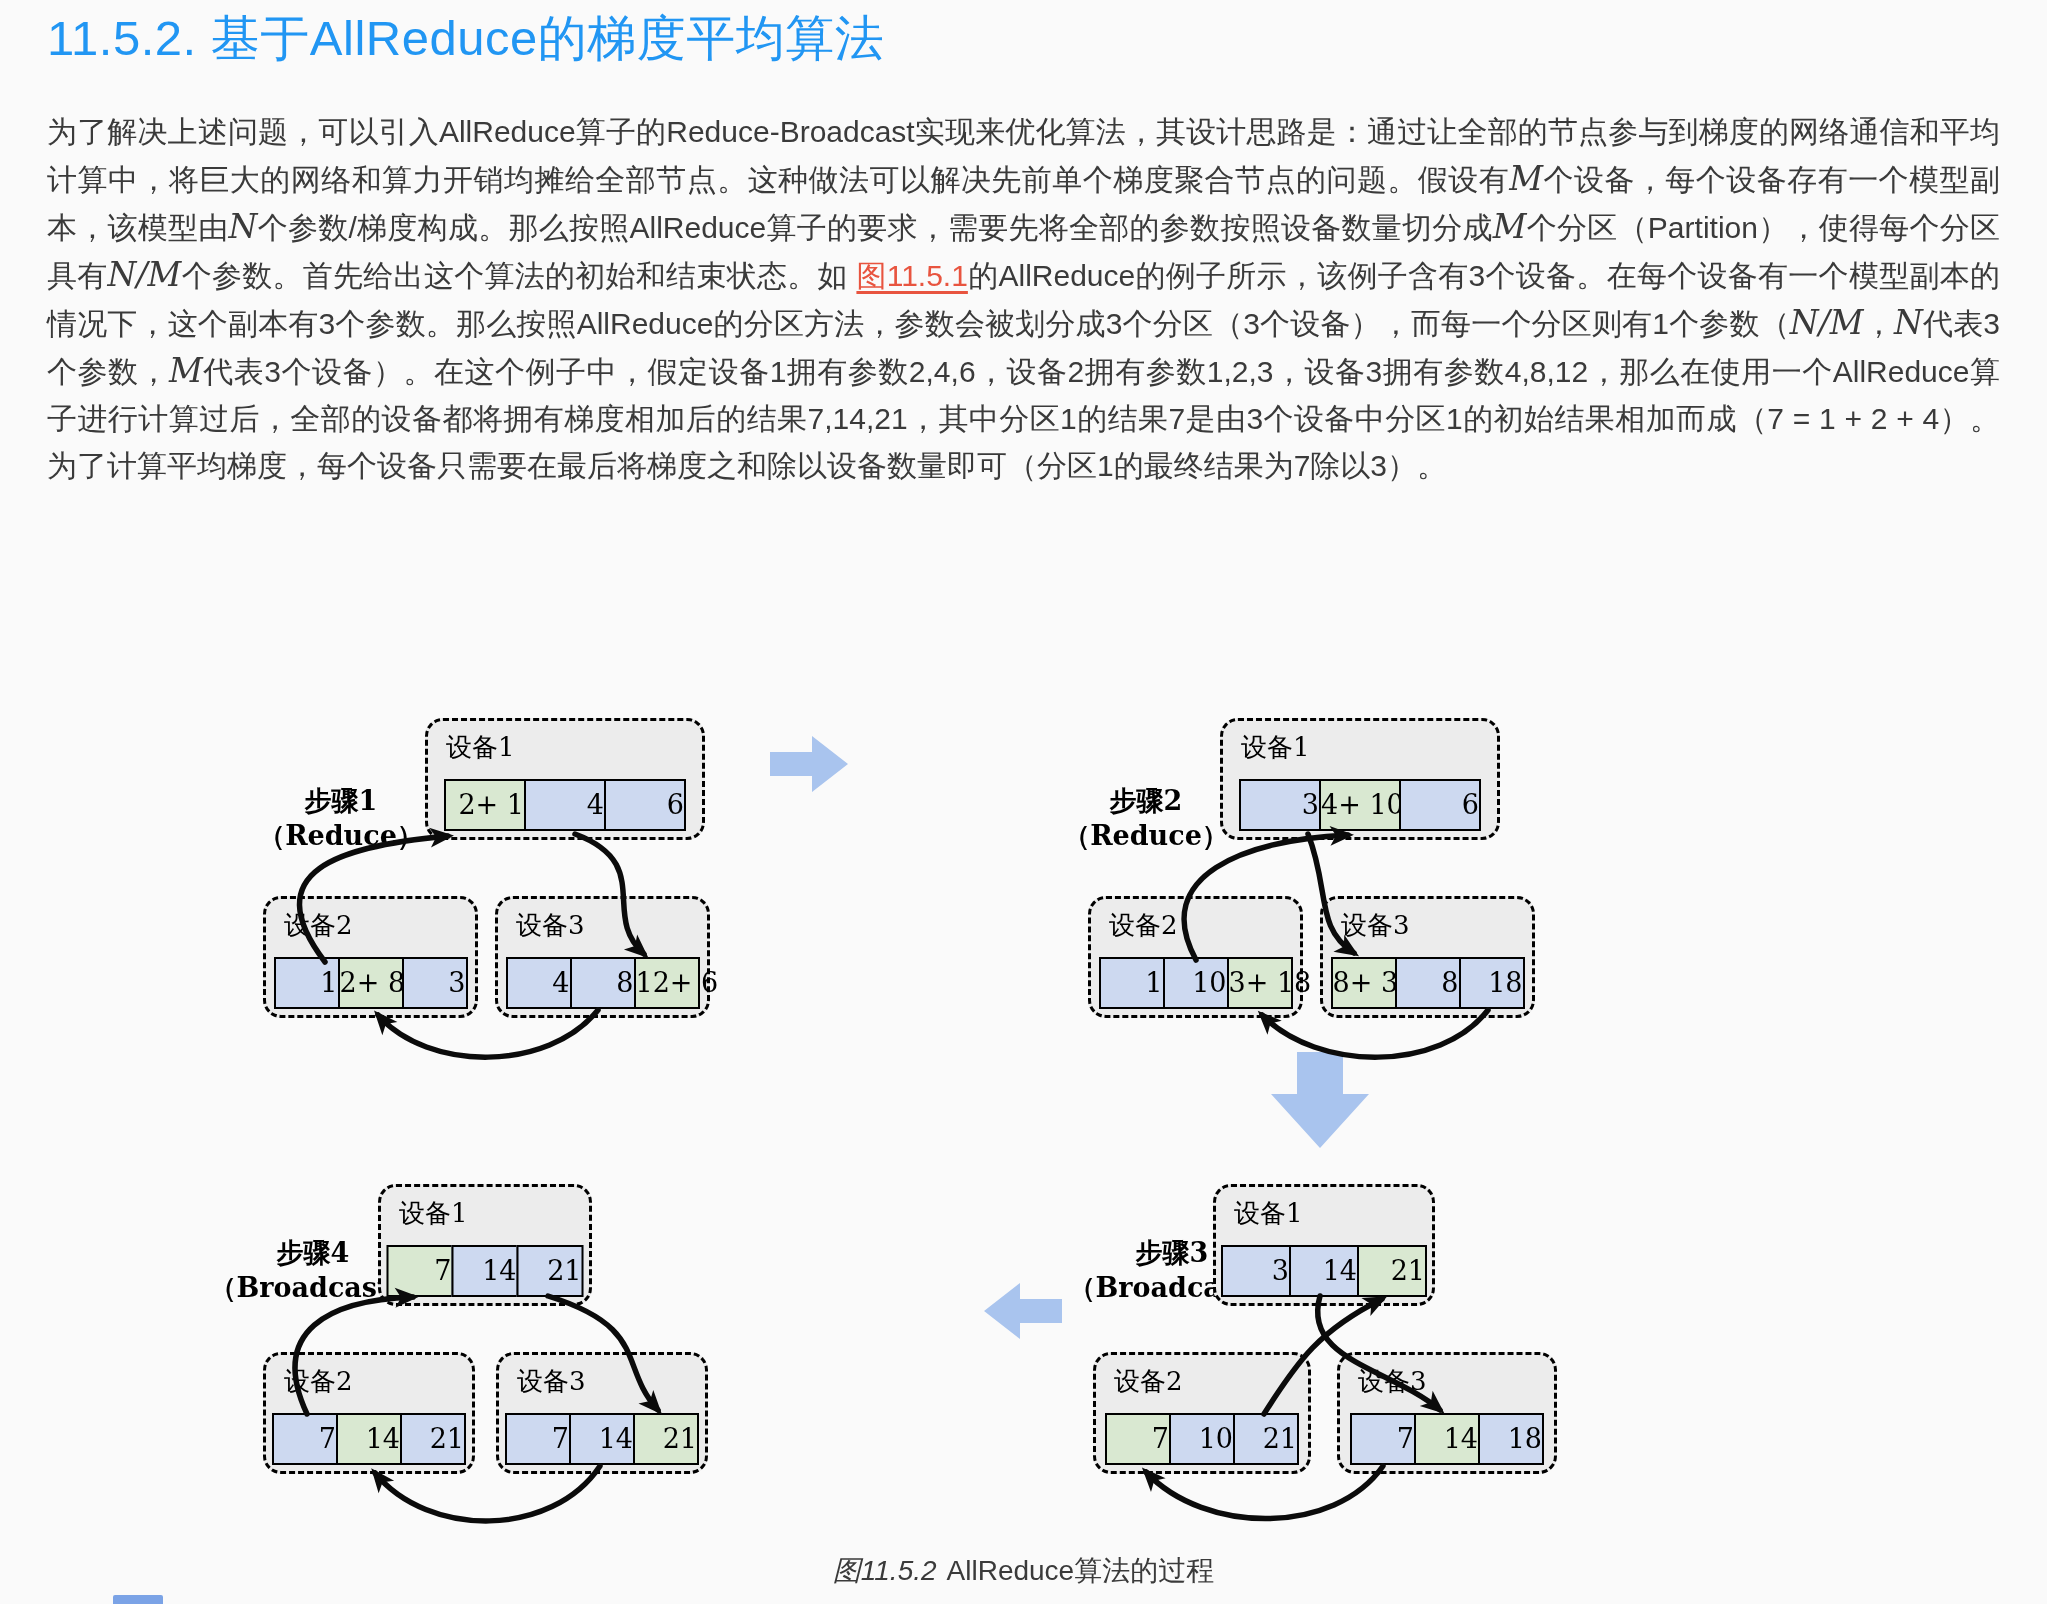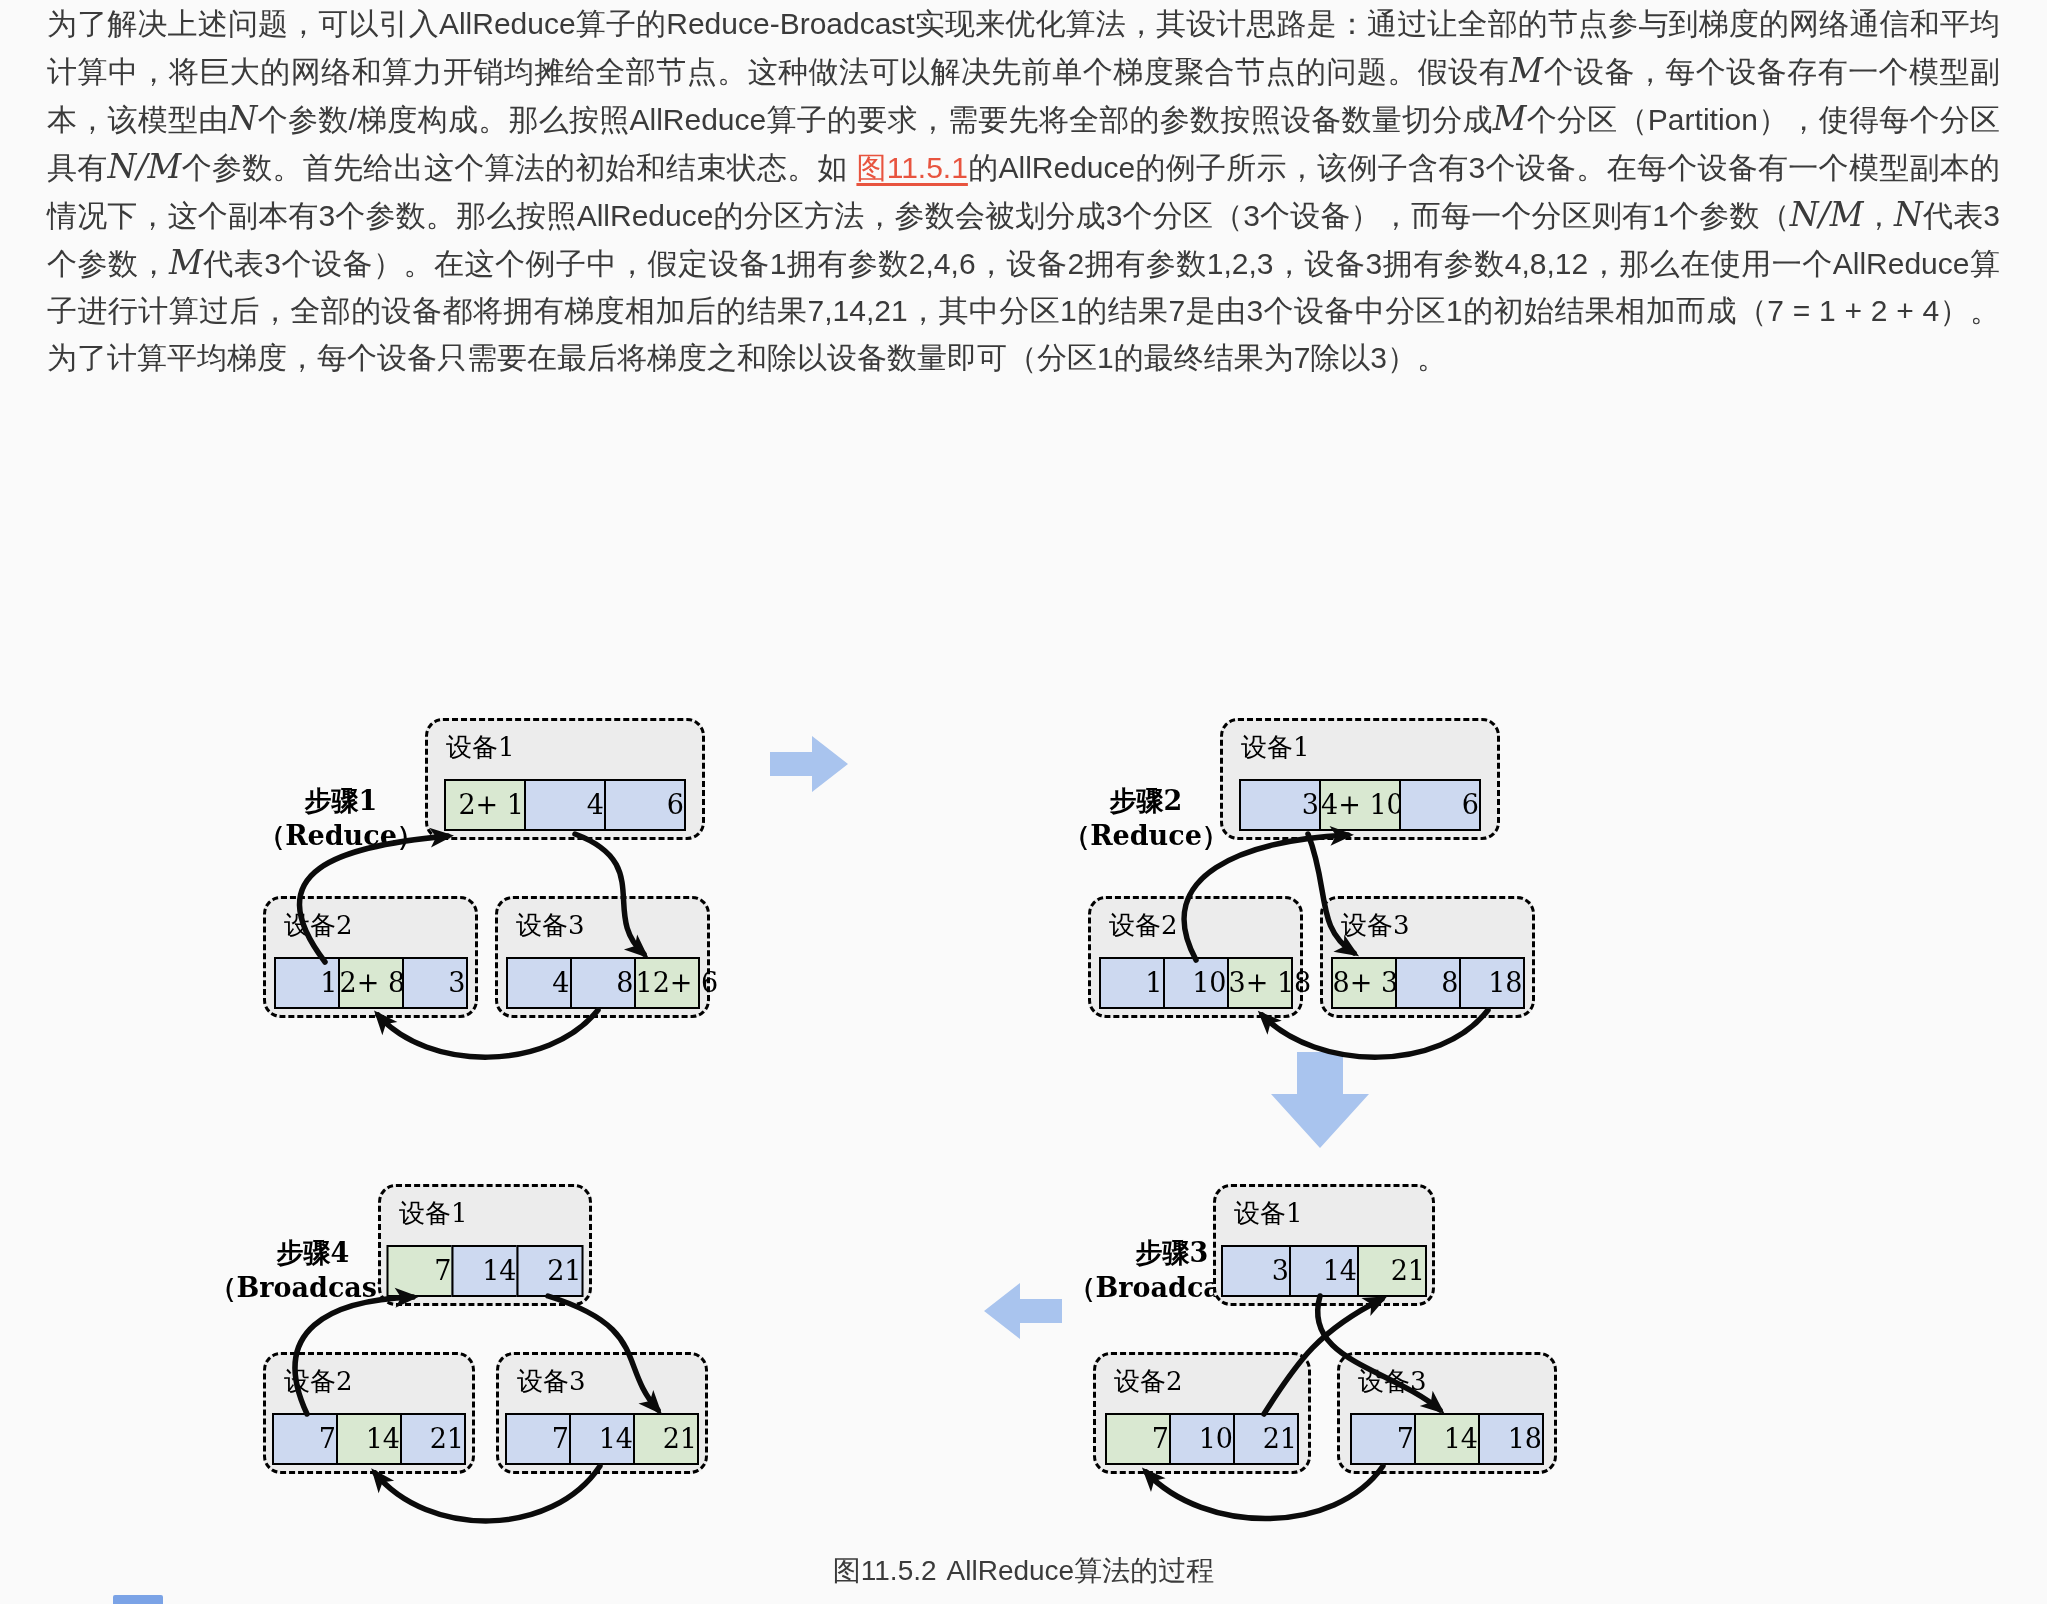--- a/index.html
+++ b/index.html
@@ -43,30 +43,31 @@
   .cell:first-child{margin-left:0;}
   .cell.green{background:#d9e8d1;}
   #arrow-svg{position:absolute;left:0;top:0;pointer-events:none;}
   #arrow-svg path.flow{fill:none;stroke:#0b0b0b;stroke-width:5.5;stroke-linecap:round;}
   #arrow-svg polygon.block{fill:#a9c4ee;}
   
   .caption{
     position:absolute;left:0;top:1552px;width:100%;text-align:center;
     font-size:28px;color:#3a3a3a;
   }
-  .cap-label{margin-right:10px;}
+  .cap-label{font-style:italic;margin-right:10px;}
   .bottom-fragment{
     position:absolute;left:113px;top:1595px;width:50px;height:9px;
     background:#7ba3e6;border-radius:2px 2px 0 0;
   }
 </style>
 </head>
 <body>
 
 <div class="content">
+  <h1>11.5.2. 基于AllReduce的梯度平均算法</h1>
 
 
   <p class="body-par"><span>为了解决上述问题，可以引入AllReduce算子的Reduce-Broadcast实现来优化算法，其设计思路是：通过让全部的节点参与到梯度的网络通信和平均计算中，将巨大的网络和算力开销均摊给全部节点。这种做法可以解决先前单个梯度聚合节点的问题。假设有</span><span class="math">M</span><span>个设备，每个设备存有一个模型副本，该模型由</span><span class="math">N</span><span>个参数/梯度构成。那么按照AllReduce算子的要求，需要先将全部的参数按照设备数量切分成</span><span class="math">M</span><span>个分区（Partition），使得每个分区具有</span><span class="math">N/M</span><span>个参数。首先给出这个算法的初始和结束状态。如 </span><a class="figref">图11.5.1</a><span>的AllReduce的例子所示，该例子含有3个设备。在每个设备有一个模型副本的情况下，这个副本有3个参数。那么按照AllReduce的分区方法，参数会被划分成3个分区（3个设备），而每一个分区则有1个参数（</span><span class="math">N/M</span><span>，</span><span class="math">N</span><span>代表3个参数，</span><span class="math">M</span><span>代表3个设备）。在这个例子中，假定设备1拥有参数2,4,6，设备2拥有参数1,2,3，设备3拥有参数4,8,12，那么在使用一个AllReduce算子进行计算过后，全部的设备都将拥有梯度相加后的结果7,14,21，其中分区1的结果7是由3个设备中分区1的初始结果相加而成（7 = 1 + 2 + 4）。为了计算平均梯度，每个设备只需要在最后将梯度之和除以设备数量即可（分区1的最终结果为7除以3）。</span></p>
 </div>
 
 <div id="figure">
 
 <div class="step-label" style="left: 341px; top: 40px;">
       <div>步骤1</div>
       <div>（Reduce）</div>

